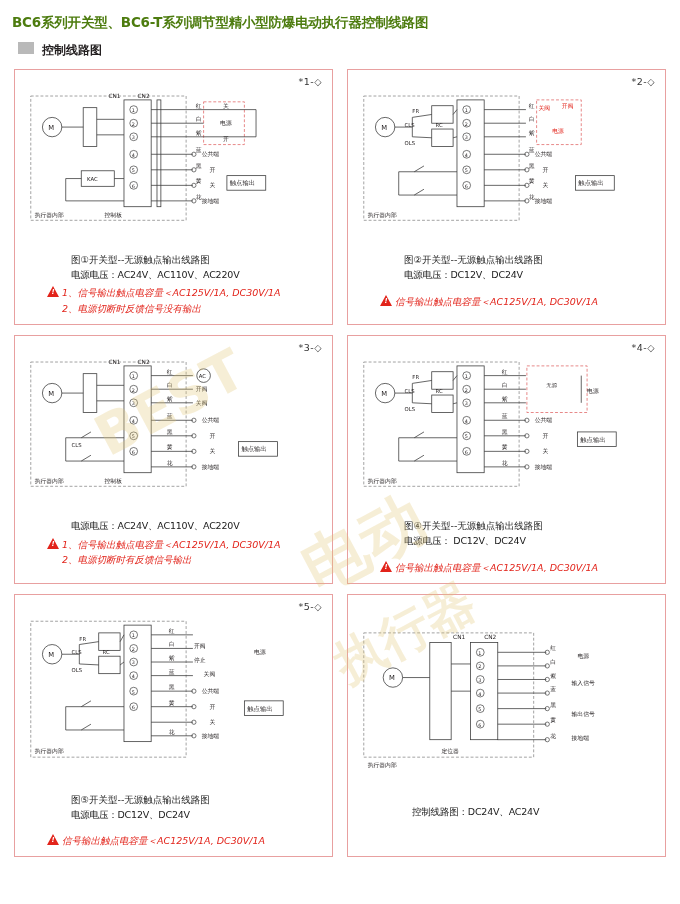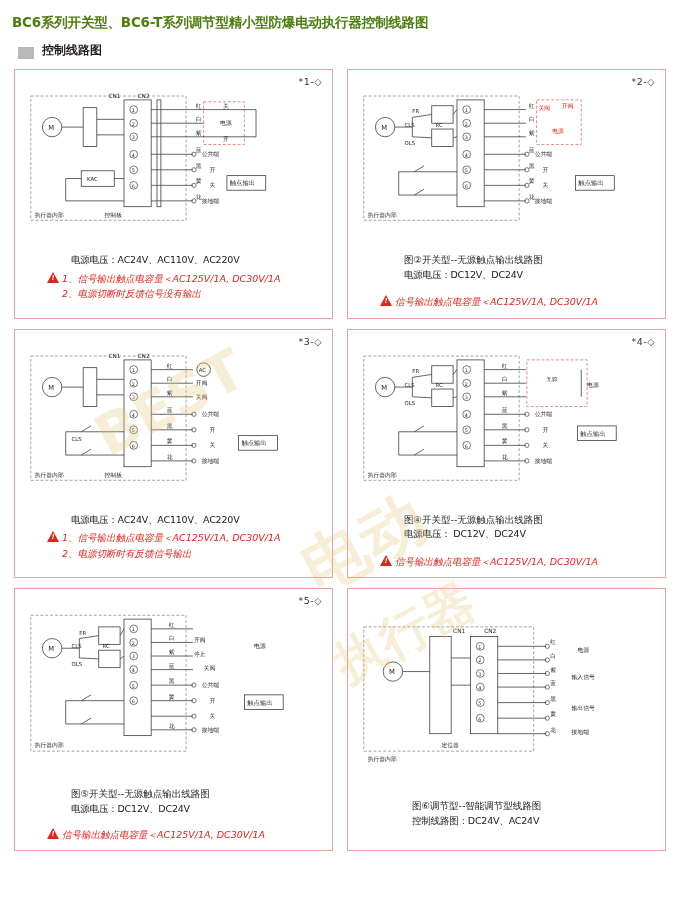--- a/index.html
+++ b/index.html
@@ -17,21 +17,21 @@
   }
   .page-title {
     font-size: 13.5px;
     font-weight: bold;
     letter-spacing: -0.2px;
     padding: 14px 0 0 12px;
     color: #4d7c0f;
   }
   .section-head {
     display: flex;
-    align-items: flex-end;
+    align-items: flex-start;
     gap: 8px;
     padding: 10px 0 6px 18px;
   }
   .section-mark {
     width: 16px;
     height: 12px;
     background: #b9b9b9;
     display: inline-block;
   }
   .section-head .section-label {
@@ -208,20 +208,21 @@
         <text x="206" y="64" font-size="6">开</text>
         <text x="184" y="80" font-size="6">公共端</text>
         <text x="192" y="96" font-size="6">开</text>
         <text x="192" y="112" font-size="6">关</text>
         <text x="184" y="128" font-size="6">接地端</text>
       </g>
       <rect x="210" y="100" width="40" height="15" fill="none" stroke="#3a3a3a" stroke-width="0.8"></rect>
       <text x="213" y="110" font-size="6.5" fill="#231f20">触点输出</text>
     </svg>
     <div class="caption">
+      <div>图①开关型--无源触点输出线路图</div>
       <div class="line2">电源电压：AC24V、AC110V、AC220V</div>
     </div>
     <div class="notes">
       <span class="warn-icon"></span><span class="note-row" style="display:inline">1、信号输出触点电容量＜AC125V/1A, DC30V/1A</span>
       <div style="padding-left:15px">2、电源切断时反馈信号没有输出</div>
     </div>
   </div>
 
   <div class="panel">
     <div class="panel-tag">*2-◇</div>
@@ -597,21 +598,20 @@
         <text x="200" y="106" font-size="6">黑</text>
         <text x="200" y="122" font-size="6">黄</text>
         <text x="200" y="138" font-size="6">花</text>
         <text x="228" y="56" font-size="6">电源</text>
         <text x="222" y="84" font-size="6">输入信号</text>
         <text x="222" y="116" font-size="6">输出信号</text>
         <text x="222" y="140" font-size="6">接地端</text>
       </g>
     </svg>
     <div class="caption" style="padding-left:56px;margin-top:14px">
-      <div>图⑥调节型--智能调节型线路图</div>
       <div class="line2">控制线路图：DC24V、AC24V</div>
     </div>
   </div>
 
 </div>
 
 <div class="watermark">
   <div class="wm-text" style="left:90px; top:370px;">BEST</div>
   <div class="wm-text" style="left:300px; top:500px; font-size:64px;">电动</div>
   <div class="wm-text" style="left:330px; top:600px; font-size:50px;">执行器</div>

